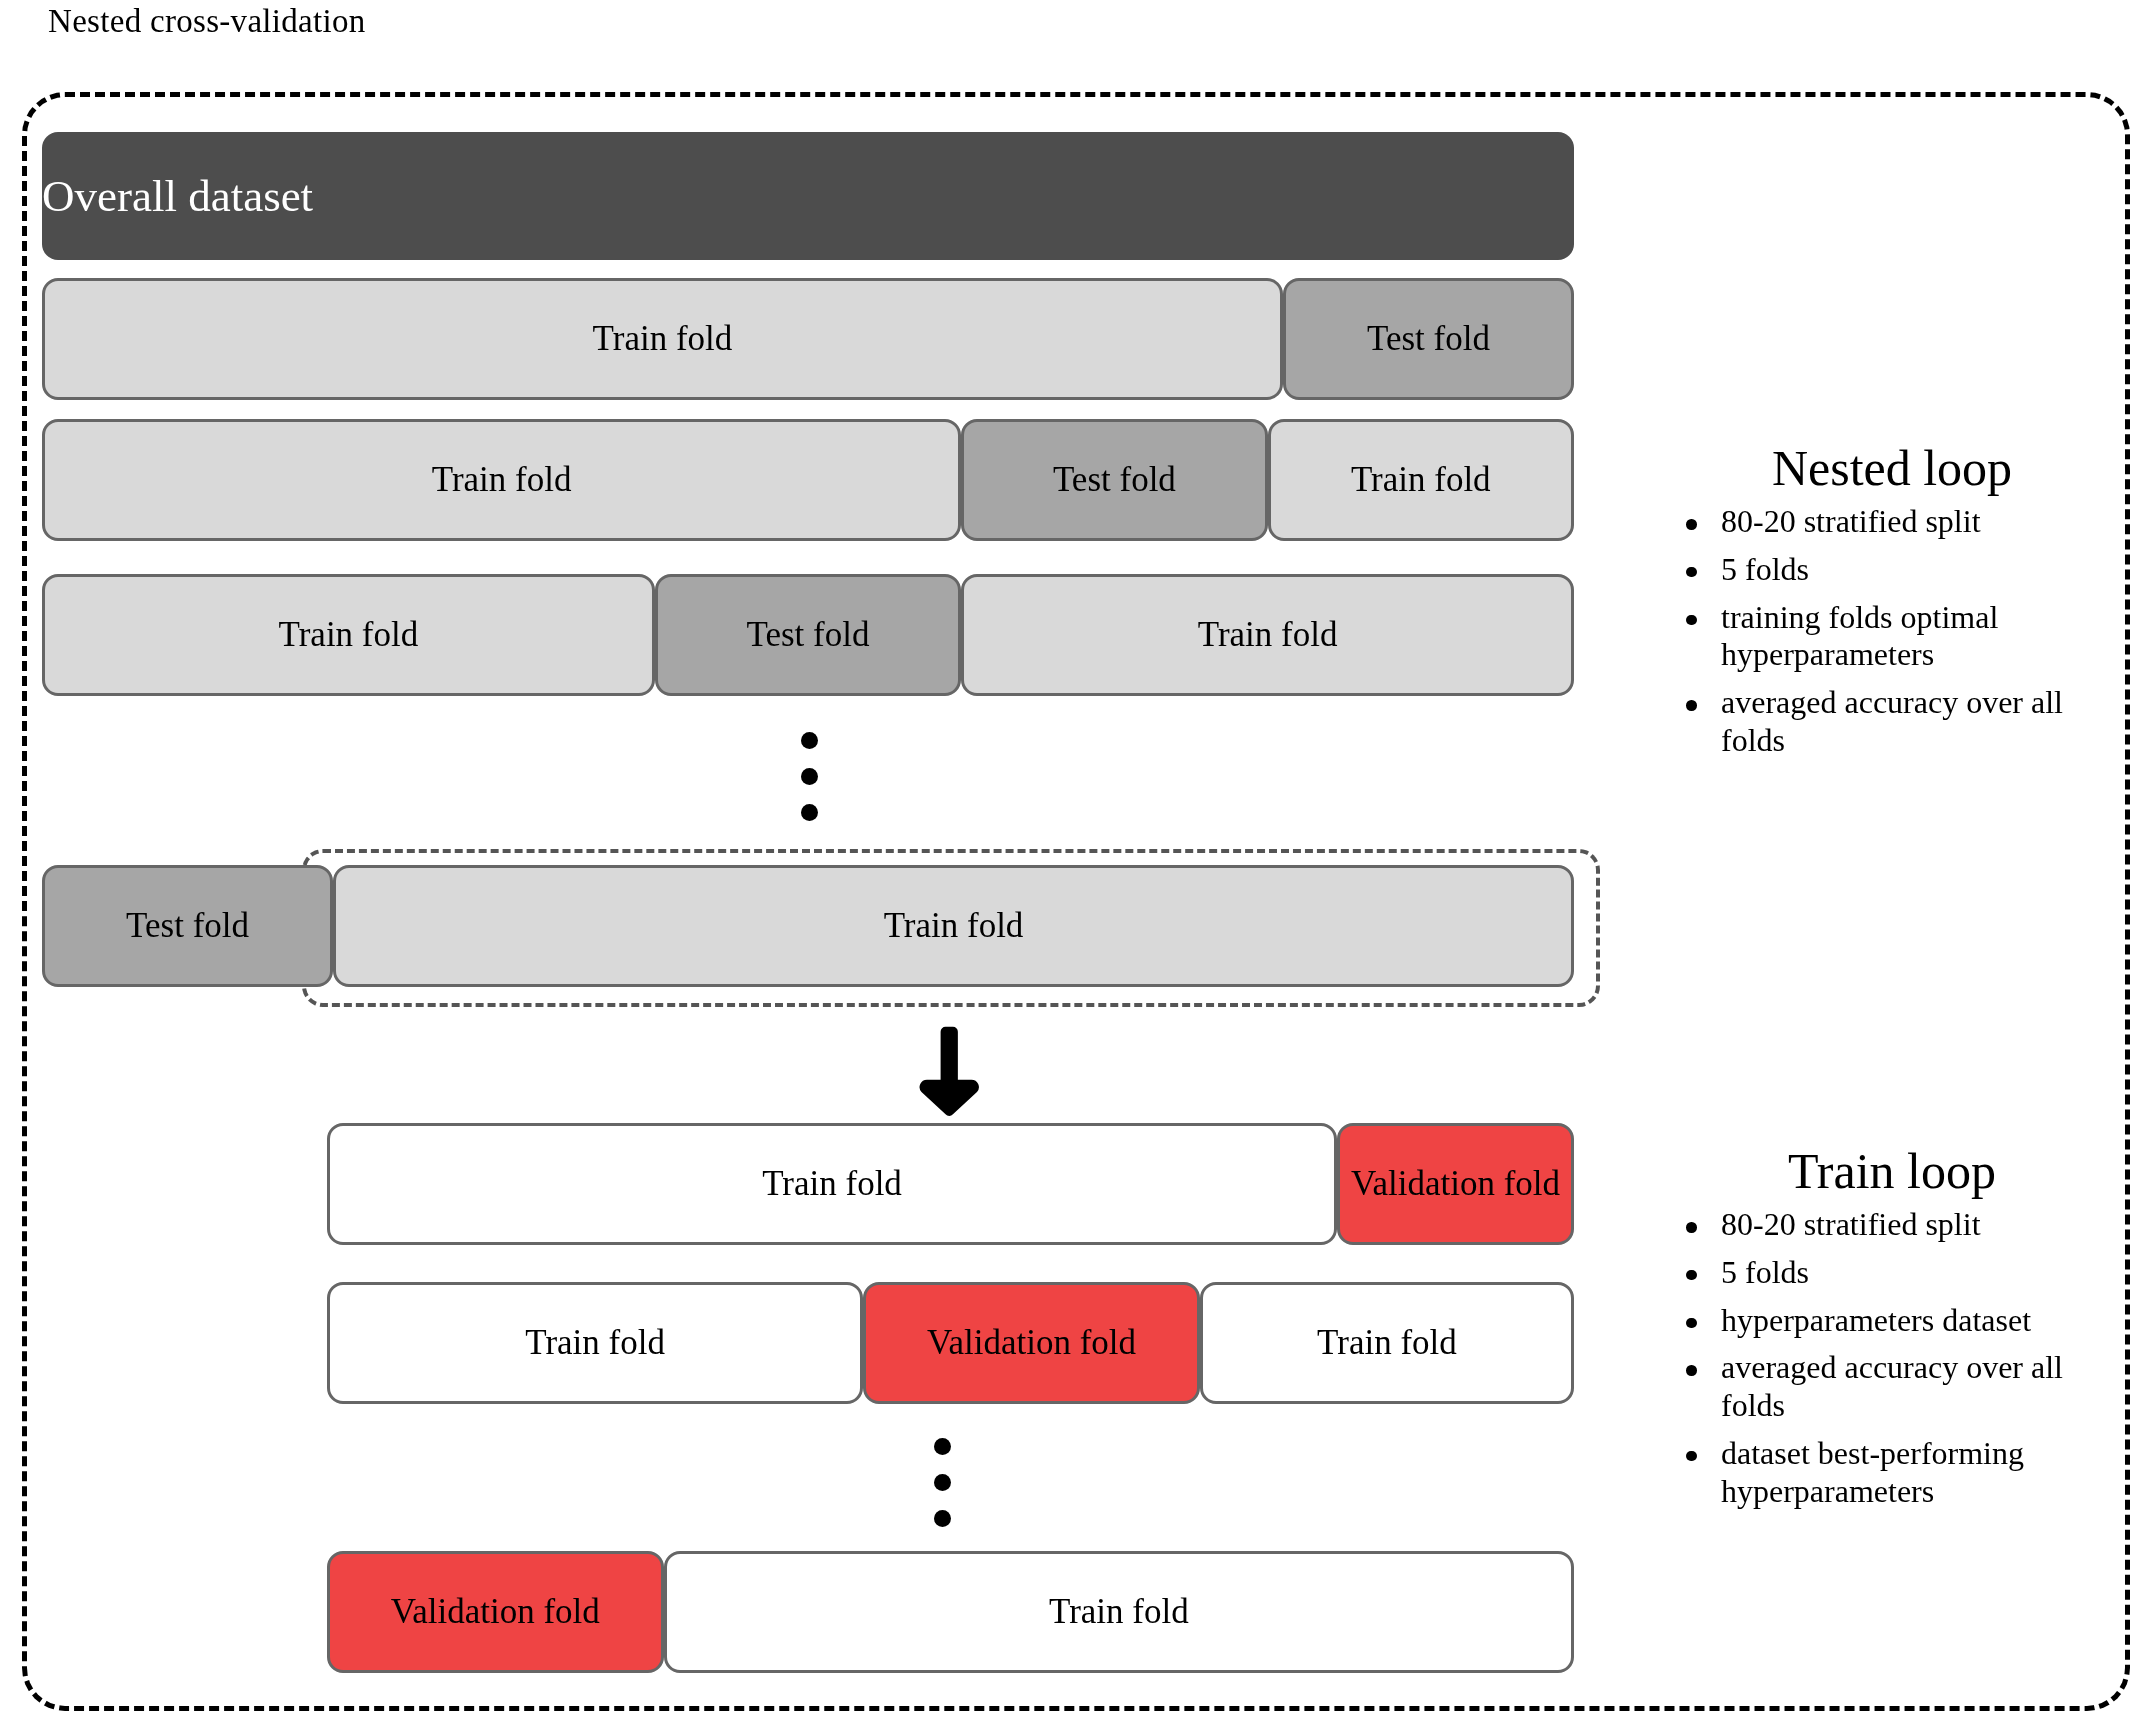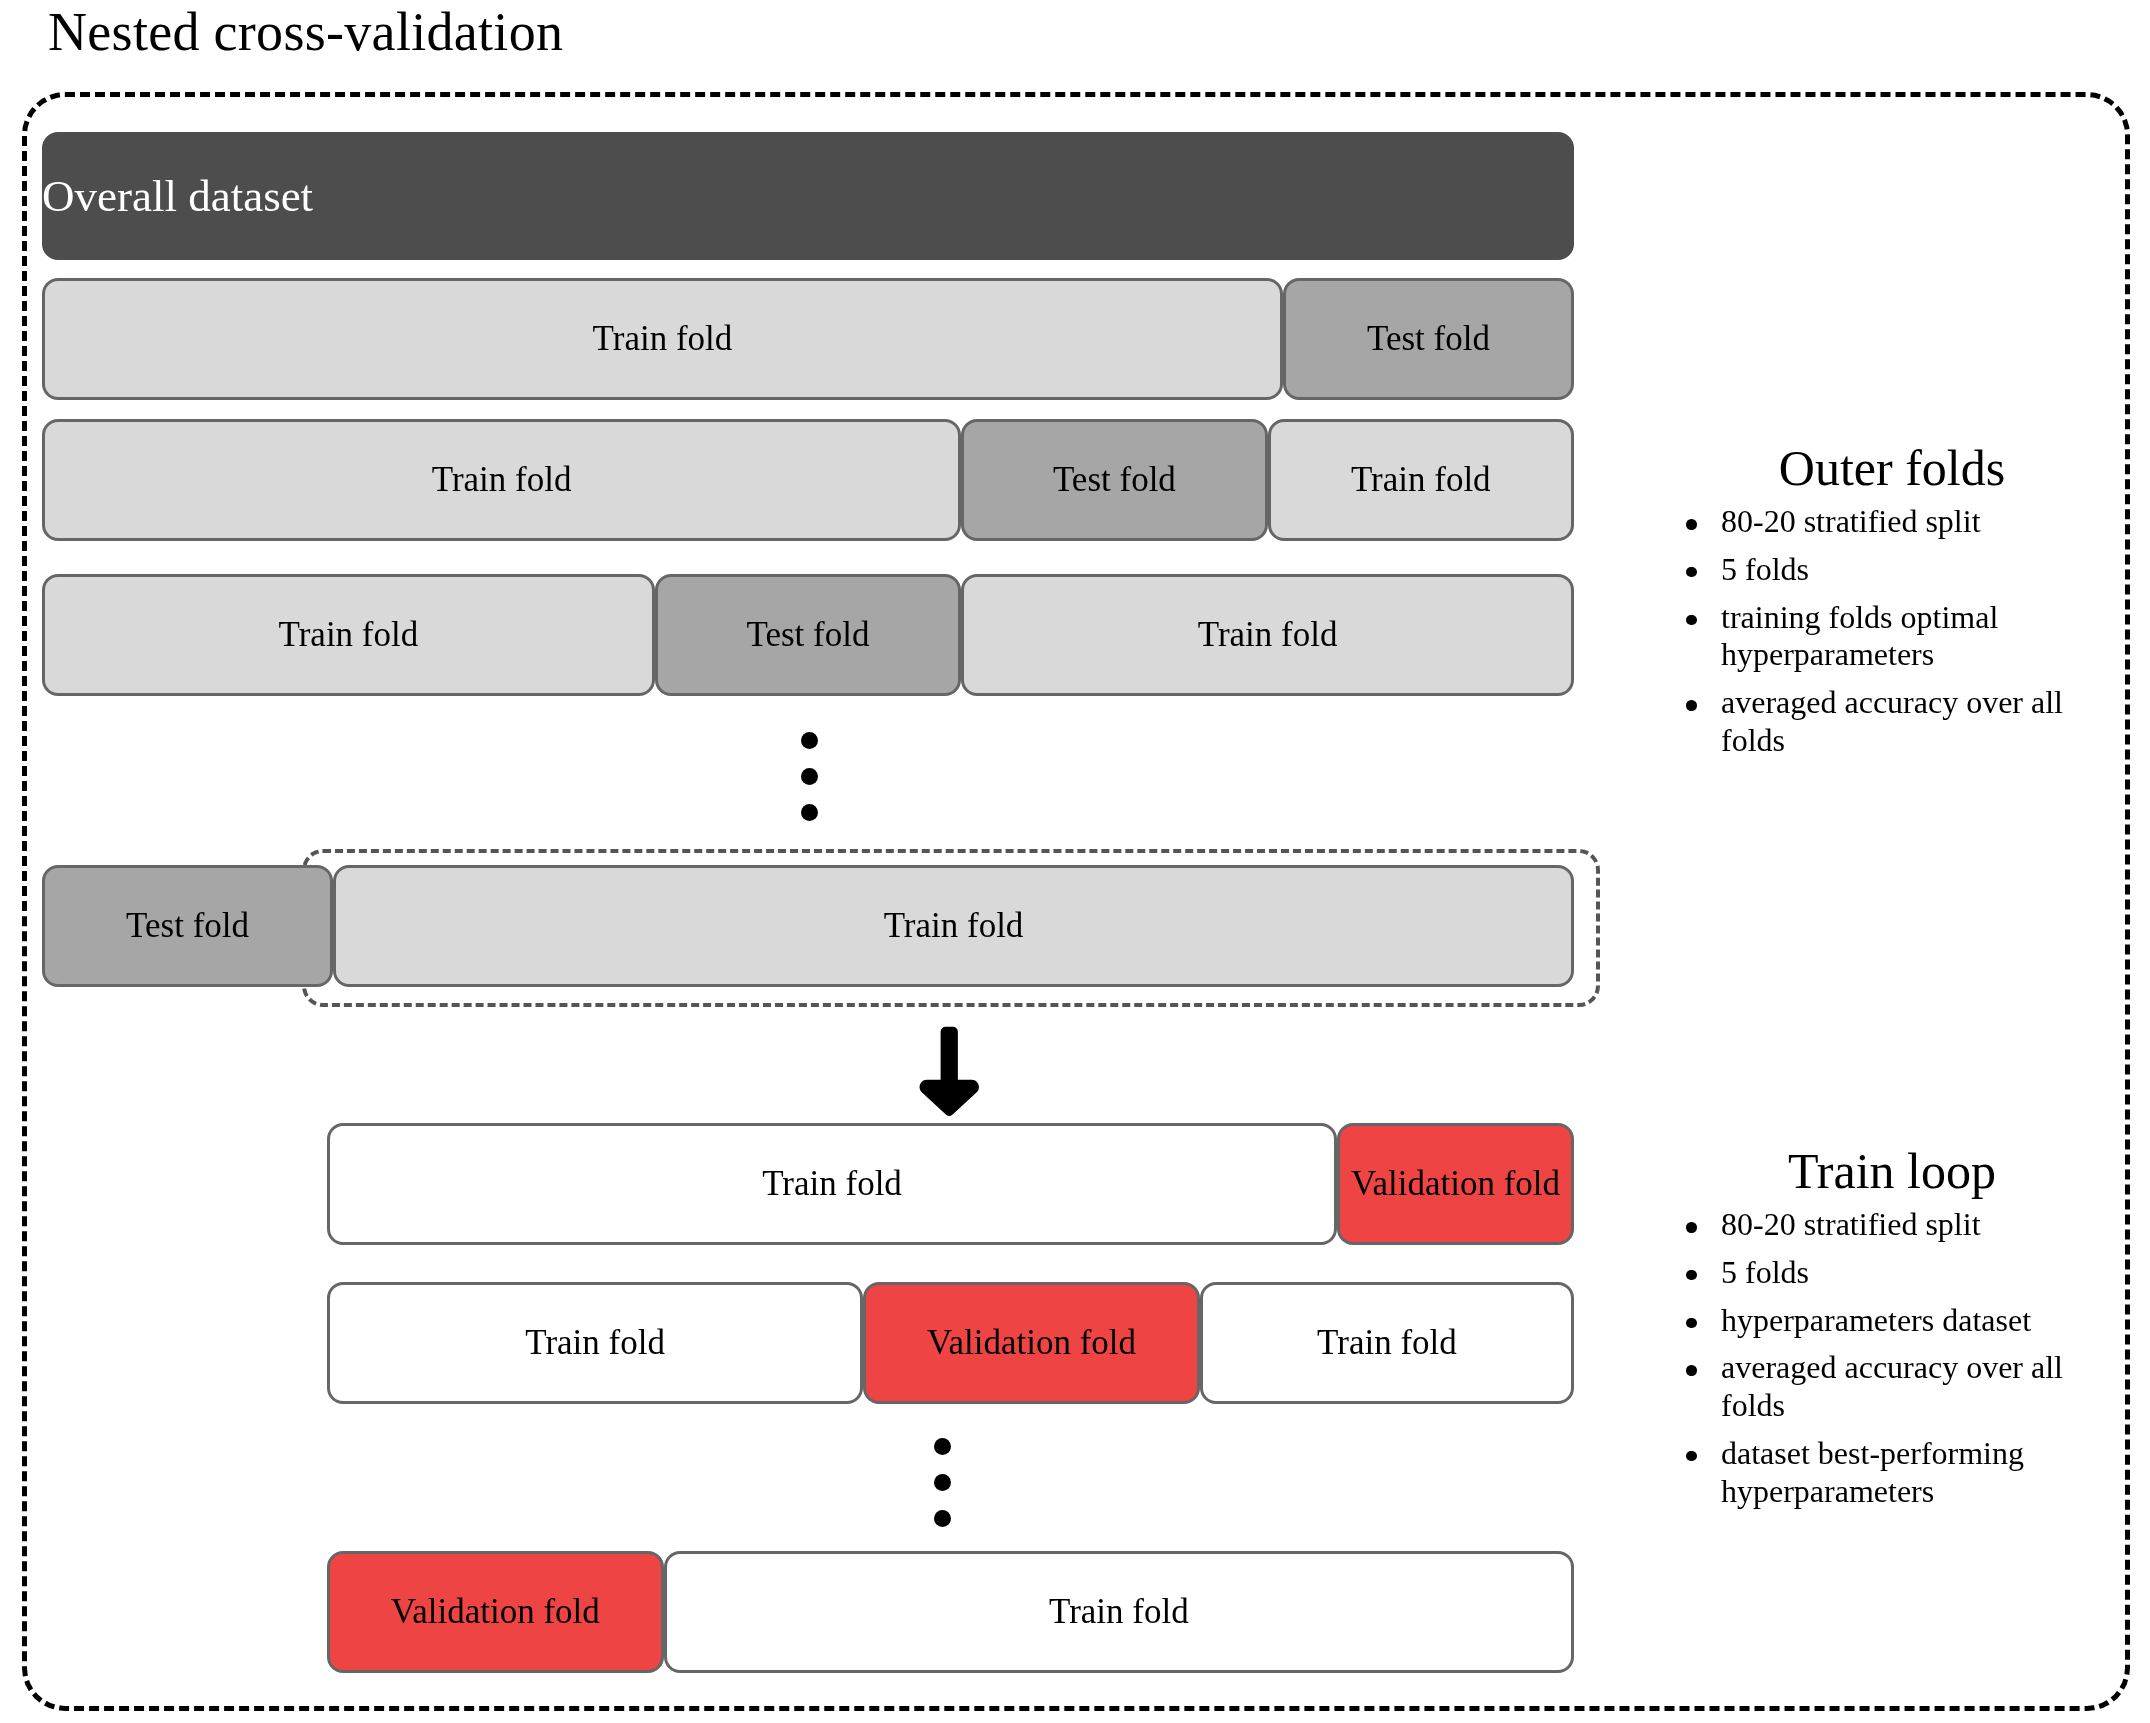--- a/index.html
+++ b/index.html
@@ -5,21 +5,21 @@
   html,body{margin:0;padding:0;background:#ffffff;}
   body{
     width:2151px;height:1723px;position:relative;overflow:hidden;
     font-family:"Liberation Serif","DejaVu Serif",serif;
     color:#000;
   }
 
   
   #page-title{
     position:absolute;left:48px;top:2.5px;
-    font-size:54px;line-height:1.1;letter-spacing:0.3px;
+    font-size:33px;line-height:1.1;letter-spacing:0.3px;
     white-space:nowrap;
   }
 
   
   #outer-frame{
     position:absolute;left:22px;top:92px;
     width:2108px;height:1619px;
     border:5.6px dashed #000;
     border-radius:43px;
     box-sizing:border-box;
@@ -210,21 +210,21 @@
 <div class="bar-row" id="inner-row-last">
   <div class="seg val-i" style="flex:0 0 27%;">
     <span>Validation fold</span>
   </div>
   <div class="seg train-i" style="flex:0 0 73%;">
     <span>Train fold</span>
   </div>
 </div>
 
 <div class="legend" id="outer-legend">
-  <div class="legend-title">Outer folds</div>
+  <div class="legend-title">Nested loop</div>
   <ul>
     <li>80-20 stratified split</li>
     <li>5 folds</li>
     <li>training folds optimal hyperparameters</li>
     <li>averaged accuracy over all folds</li>
   </ul>
 </div>
 
 <div class="legend" id="inner-legend">
   <div class="legend-title">Train loop</div>

